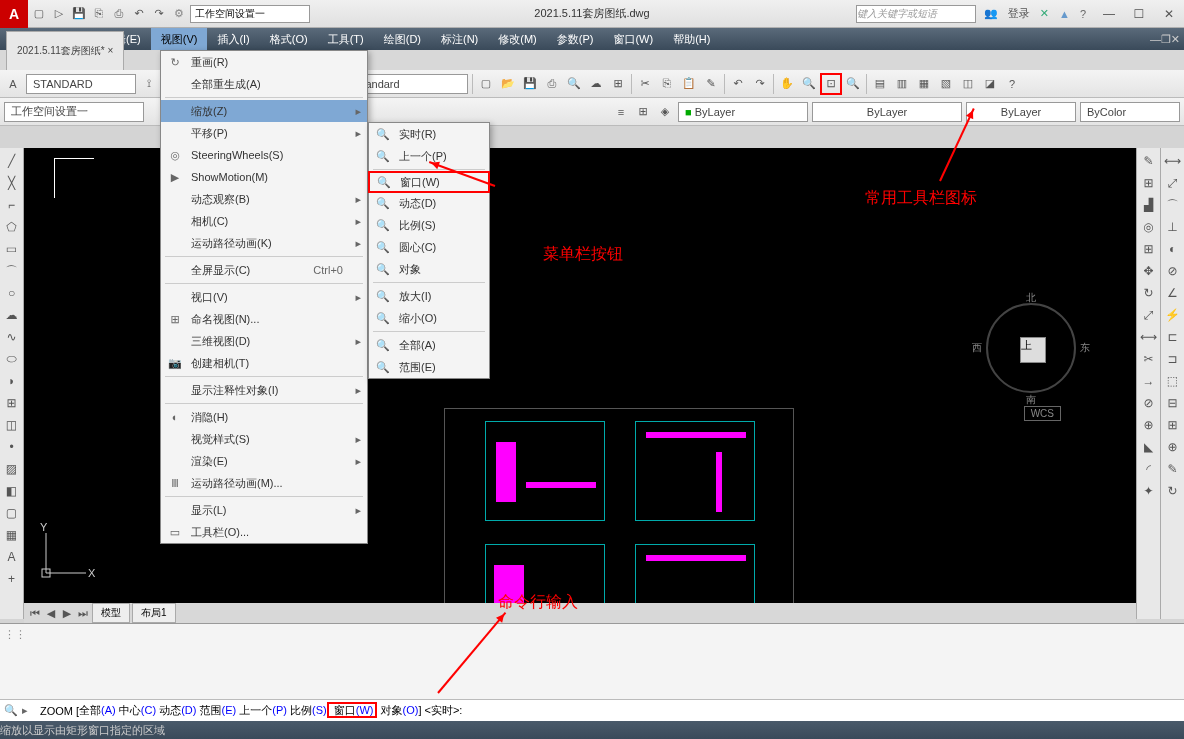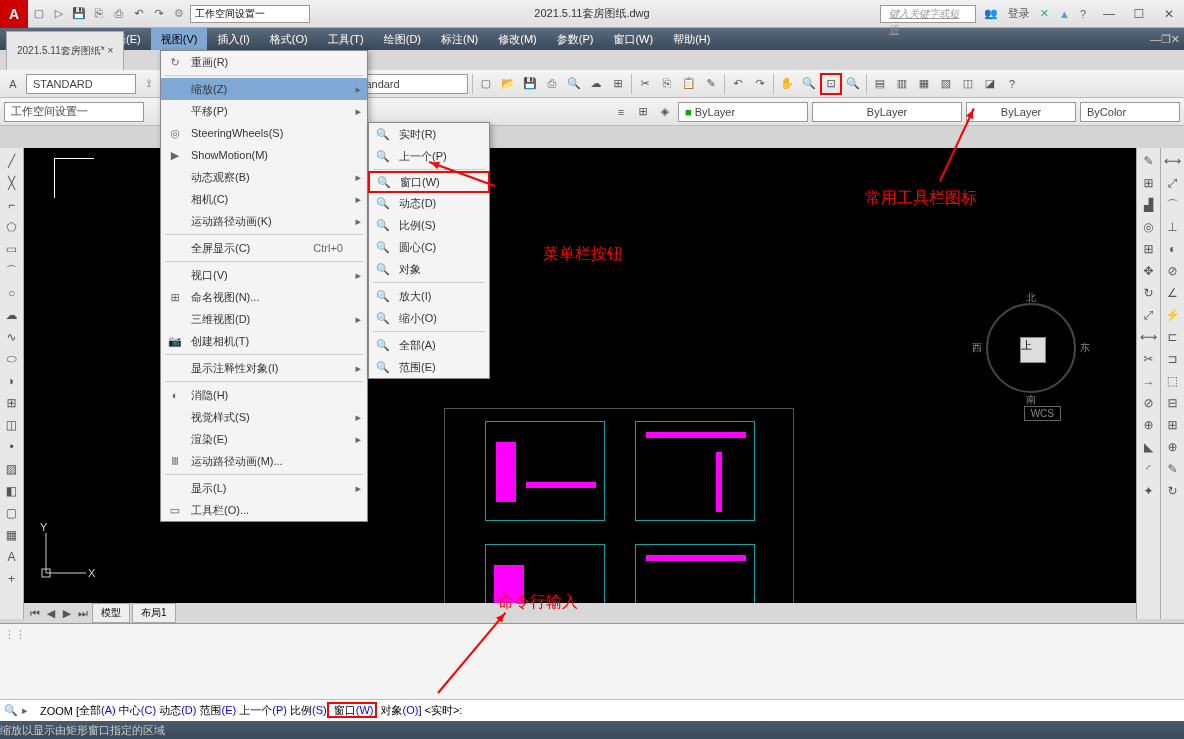--- a/index.html
+++ b/index.html
@@ -3,21 +3,21 @@
 <meta charset="utf-8">
 <style>
 * { margin:0; padding:0; box-sizing:border-box; font-family:"Microsoft YaHei",Arial,sans-serif; font-size:11px; }
 body { width:1184px; height:739px; background:#d4d4d4; overflow:hidden; position:relative; }
 .titlebar { height:28px; background:linear-gradient(#f0f0f0,#e0e0e0); display:flex; align-items:center; border-bottom:1px solid #b0b0b0; position:relative; }
 .qat { display:flex; align-items:center; padding-left:2px; gap:2px; }
 .qat .ico { width:18px; height:18px; display:flex; align-items:center; justify-content:center; color:#555; cursor:pointer; }
 .app-logo { width:28px; height:28px; background:#c00; display:flex; align-items:center; justify-content:center; color:#fff; font-weight:bold; font-size:14px; }
 .ws-sel { width:120px; height:18px; margin-left:6px; background:#fff; border:1px solid #999; display:flex; align-items:center; padding:0 4px; font-size:10px; }
 .doc-title { position:absolute; left:50%; transform:translateX(-50%); color:#333; font-size:11px; }
-.search-box { margin-left:auto; width:96px; height:18px; background:#fff; border:1px solid #999; color:#999; font-size:10px; font-style:italic; padding:0 8px; line-height:16px;text-decoration:underline; }
+.search-box { margin-left:auto; width:120px; height:18px; background:#fff; border:1px solid #999; color:#999; font-size:10px; font-style:italic; padding:0 0; line-height:16px; }
 .title-btns { display:flex; align-items:center; gap:10px; margin:0 8px; color:#666; }
 .win-btns { display:flex; }
 .win-btns div { width:30px; height:20px; display:flex; align-items:center; justify-content:center; color:#555; cursor:pointer; font-size:12px; }
 .menubar { height:22px; background:linear-gradient(#5a6a7a,#3a4a5a); display:flex; align-items:center; padding-left:38px; }
 .menubar .mitem { color:#fff; padding:0 10px; height:22px; line-height:22px; cursor:pointer; }
 .menubar .mitem.active { background:#7fa8d4; color:#000; }
 .tab-strip { height:20px; background:#d8d8d8; display:flex; align-items:flex-end; padding-left:6px; }
 .tab-strip .filetab { background:#e8e8e8; border:1px solid #aaa; border-bottom:none; padding:12px 10px; font-size:10px; color:#444; }
 .toolbar-row { height:28px; background:linear-gradient(#f4f4f4,#e4e4e4); display:flex; align-items:center; border-bottom:1px solid #bbb; padding:0 2px; }
 .tb-combo { height:20px; background:#fff; border:1px solid #999; display:flex; align-items:center; padding:0 6px; color:#444; margin:0 2px; }
@@ -268,20 +268,23 @@
   <div class="vt-ico">⊕</div>
   <div class="vt-ico">✎</div>
   <div class="vt-ico">↻</div>
 </div>
 
 <div class="dropdown dd1" id="dd1">
     <div class="ditem">
       <span class="dicon">↻</span>
       <span>重画(R)</span>
     </div>
+    <div class="ditem">
+      <span>全部重生成(A)</span>
+    </div>
     <div class="dsep"></div>
     <div class="ditem hl">
       <span>缩放(Z)</span>
       <span class="arrow">▸</span>
     </div>
     <div class="ditem">
       <span>平移(P)</span>
       <span class="arrow">▸</span>
     </div>
     <div class="ditem">

